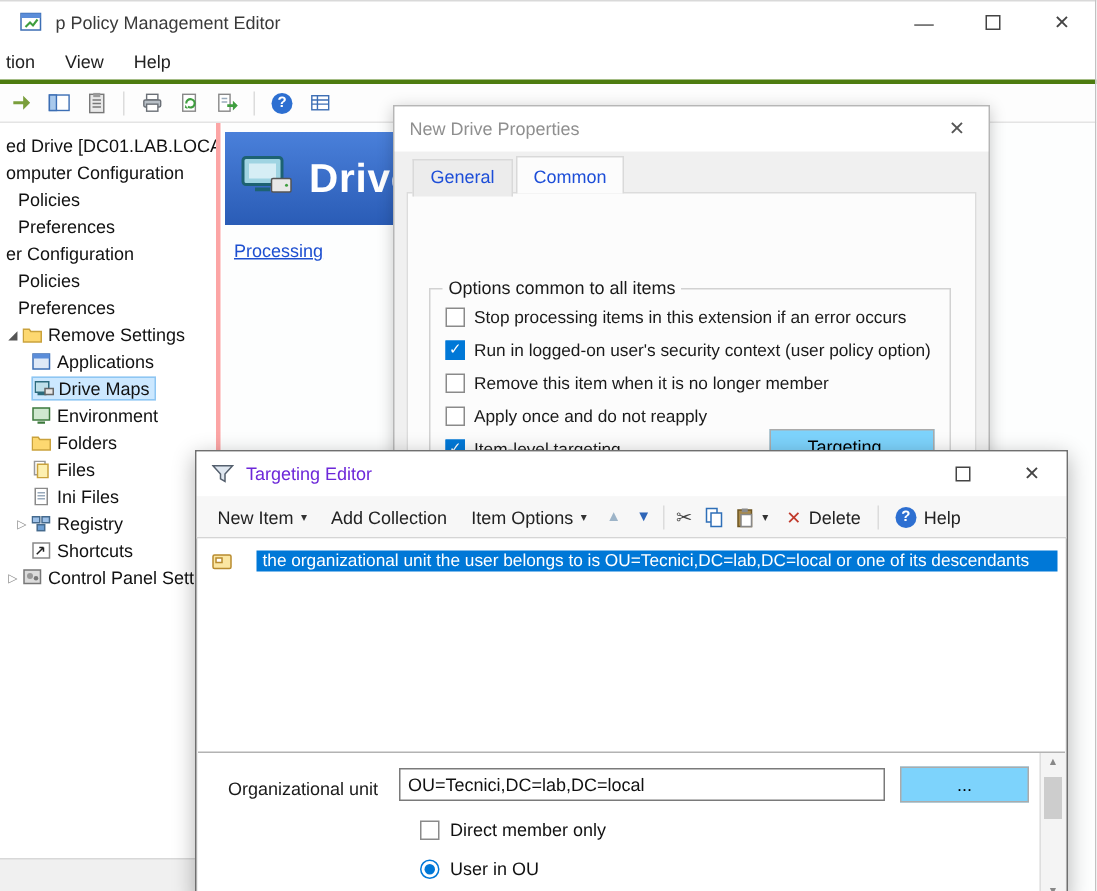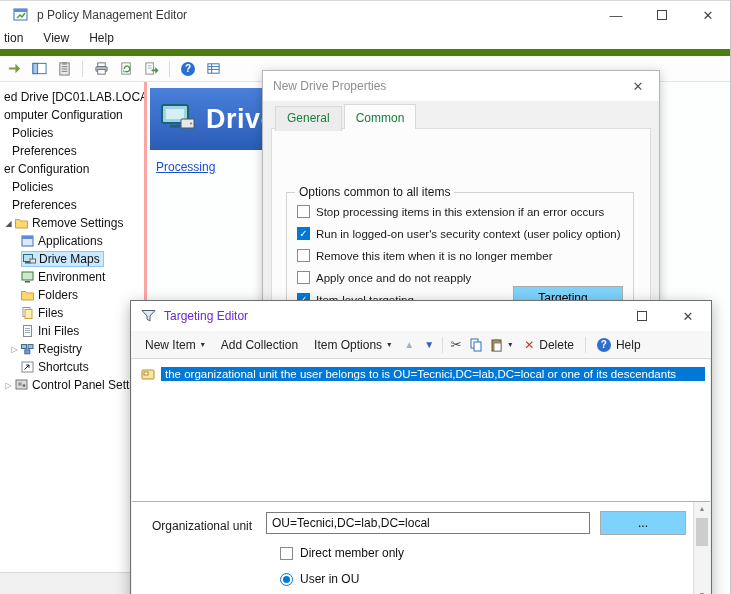--- a/index.html
+++ b/index.html
@@ -8,21 +8,21 @@
   .edge-top{position:absolute;top:0;left:0;right:0;height:1px;background:#d9d9d9}
   .edge-right{position:absolute;top:0;right:0;width:1px;height:100%;background:#c2c2c2}
 
   
   .titlebar{position:absolute;top:0;left:0;right:0;height:30px;background:#fff;display:flex;align-items:center}
   .appicon{margin-left:13px;display:inline-flex}
   .wtitle{margin-left:8px;color:#3a3a3a}
   .wctrls{position:absolute;right:0;top:0;height:30px;display:flex}
   .wbtn{width:46px;height:30px;display:flex;align-items:center;justify-content:center;color:#444;font-size:13px}
   .maxbox{width:10px;height:10px;border:1px solid #444;display:inline-block}
-  .menubar{position:absolute;top:30px;left:0;right:0;height:26px;background:#fff;display:flex;align-items:flex-end;border-bottom:7px solid #4d7c0f}
+  .menubar{position:absolute;top:30px;left:0;right:0;height:26px;background:#fff;display:flex;align-items:flex-start;border-bottom:3px solid #4d7c0f}
   .mitem{padding:4px 10px;color:#222}
   .mitem:first-child{padding-left:4px}
   .toolbar{position:absolute;top:56px;left:0;right:0;height:26px;background:#fdfdfd;border-bottom:1px solid #e4e4e4;display:flex;align-items:center;padding-left:4px;gap:5px}
   .tico{width:20px;height:20px;display:flex;align-items:center;justify-content:center}
   .sep{width:1px;height:16px;background:#dcdcdc;margin:0 3px}
 
   
   .tree{position:absolute;top:82px;left:0;width:147px;bottom:22px;background:#fff;border-right:3px solid #fca5a5;padding-top:6px;overflow:hidden}
   .trow{height:18px;display:flex;align-items:center;white-space:nowrap;font-size:12px}
   .r0{padding-left:4px}.r1{padding-left:12px}
@@ -43,21 +43,21 @@
 
   
   .dlg-title{height:30px;background:#fff;display:flex;align-items:center;position:relative}
   .btn{background:#7dd3fc;border:1px solid #ababab;font-size:12px;display:flex;align-items:center;justify-content:center}
 
   
   .props{position:absolute;left:262px;top:70px;width:398px;height:252px;background:#f0f0f0;border:1px solid #b6b6b6;box-shadow:0 2px 10px rgba(0,0,0,.22);z-index:10;overflow:hidden}
   .props .ttext{margin-left:10px;color:#8f8f8f}
   .dclose{position:absolute;right:0;top:0;width:42px;height:30px;display:flex;align-items:center;justify-content:center;color:#555;font-size:13px}
   .tabs{position:absolute;top:35px;left:12px;display:flex;z-index:2}
-  .tab{padding:4px 11px;border:1px solid #d9d9d9;border-bottom:none;background:#ececec;color:#15803d;margin-right:2px}
+  .tab{padding:4px 11px;border:1px solid #d9d9d9;border-bottom:none;background:#ececec;color:#1d4ed8;margin-right:2px}
   .tab.active{background:#fcfcfc;position:relative;top:-2px;padding-top:6px}
   .page{position:absolute;top:57px;left:8px;right:8px;height:250px;background:#fcfcfc;border:1px solid #dcdcdc}
   .grp{position:absolute;top:63px;left:14px;right:16px;height:136px;border:1px solid #d2d2d2}
   .grp-label{position:absolute;top:-8px;left:8px;background:#fcfcfc;padding:0 4px;font-size:12px;color:#1a1a1a}
   .optrow{position:absolute;left:10px;display:flex;align-items:center;gap:6px;white-space:nowrap}
   .cb{width:13px;height:13px;border:1px solid #8a8a8a;background:#fff;display:inline-flex;align-items:center;justify-content:center;font-size:10px;line-height:13px;flex:none}
   .cb.checked{background:#0078d7;border-color:#0078d7;color:#fff}
   .optlabel{font-size:11.5px;color:#1a1a1a}
   .targeting-btn{position:absolute;right:10px;top:93px;width:110px;height:23px}
 
@@ -68,21 +68,21 @@
   .te-btns{position:absolute;right:0;top:0;display:flex;height:30px}
   .te-tools{position:absolute;top:30px;left:0;right:0;height:28px;background:#f7f7f7;border-bottom:1px solid #d5d5d5;display:flex;align-items:center;padding-left:6px}
   .tbtn{display:flex;align-items:center;gap:5px;padding:4px 8px;color:#222;white-space:nowrap}
   .caret{font-size:8px;color:#333}
   .abtn{width:20px;display:flex;justify-content:center;font-size:10px}
   .up{color:#9db4c8}.down{color:#2f66b8}
   .cutg{font-size:13px;color:#444}
   .delx{color:#c0392b;font-weight:bold}
   .helpq{width:14px;height:14px;border-radius:50%;background:#2d6fd1;color:#fff;font-size:10px;font-weight:bold;display:inline-flex;align-items:center;justify-content:center;flex:none}
   .te-list{position:absolute;top:58px;left:1px;right:1px;height:142px;background:#fff}
-  .te-row{margin-top:8px;display:flex;align-items:center;padding-left:9px;padding-right:5px;gap:2px}
+  .te-row{margin-top:8px;display:flex;align-items:center;padding-left:9px;padding-right:5px;gap:12px}
   .te-row-text{flex:1;background:#0078d7;color:#fff;font-size:11.5px;padding:1px 4px;white-space:nowrap;overflow:hidden}
   .te-detail{position:absolute;top:200px;left:1px;right:1px;height:100px;background:#fff;border-top:1px solid #b3b3b3}
   .ou-label{position:absolute;left:20px;top:17px;color:#1a1a1a}
   .ou-input{position:absolute;left:134px;top:10px;width:324px;height:22px;border:1px solid #7a7a7a;padding:0 5px;font-size:12px;font-family:inherit;background:#fff;color:#111}
   .browse-btn{position:absolute;left:468px;top:9px;width:86px;height:24px}
   .dm-row{position:absolute;left:148px;top:44px;display:flex;align-items:center;gap:7px}
   .radio-row{position:absolute;left:148px;top:70px;display:flex;align-items:center;gap:7px}
   .radio{width:13px;height:13px;border-radius:50%;border:1px solid #0078d7;background:#fff;display:inline-flex;align-items:center;justify-content:center;flex:none}
   .radio .dot{width:7px;height:7px;border-radius:50%;background:#0078d7}
   .te-scroll{position:absolute;right:0;top:0;width:17px;height:100%;background:#f4f4f4;border-left:1px solid #dedede}

